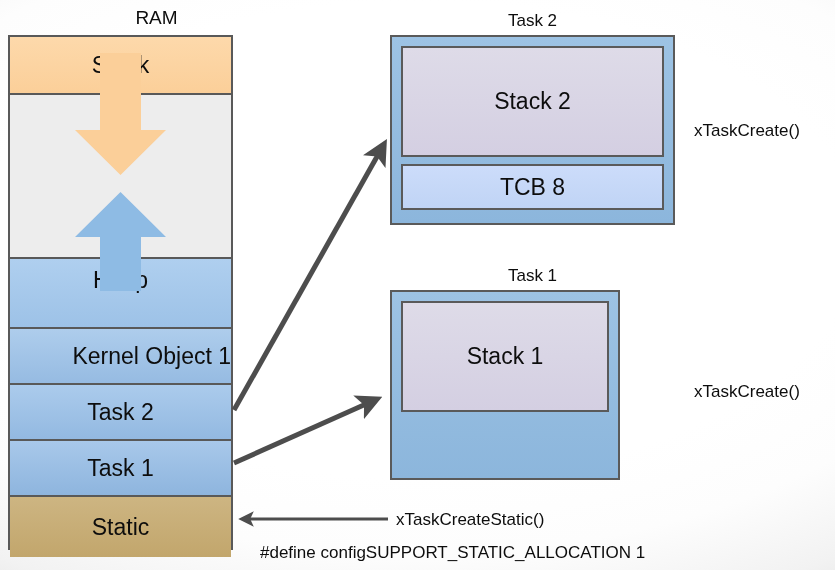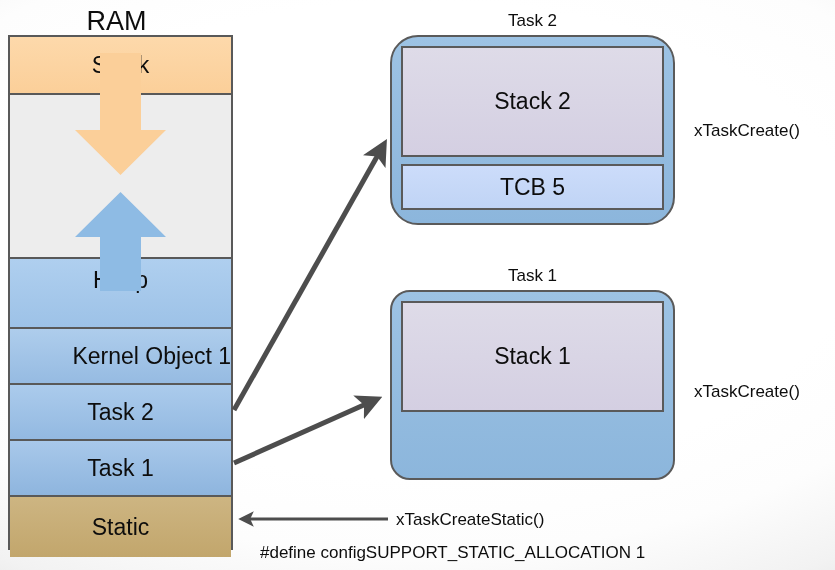--- a/index.html
+++ b/index.html
@@ -37,21 +37,22 @@
     white-space: nowrap;
     line-height: 1;
   }
 
   
   #ram-title {
     left: 0;
     top: 8px;
     width: 233px;
     text-align: center;
-    font-size: 27px;
+    font-size: 19px;
+    padding-left: 40px;
   }
 
   #ram-column {
     position: absolute;
     left: 8px;
     top: 35px;
     width: 225px;
     height: 515px;
     border: 2px solid #595959;
     box-sizing: border-box;
@@ -141,29 +142,27 @@
     display: flex;
     flex-direction: column;
     gap: 7px;
   }
   #task2-box {
     left: 390px;
     top: 35px;
     width: 285px;
     height: 190px;
     background: linear-gradient(180deg, #9dc3e4 0%, #8cb6dc 100%);
-    border-radius: 28px;
   }
   #task1-box {
     left: 390px;
     top: 290px;
-    width: 285px;
+    width: 230px;
     height: 190px;
     background: linear-gradient(180deg, #9dc3e4 0%, #8cb6dc 100%);
-    border-radius: 20px;
   }
 
   .inner-box {
     box-sizing: border-box;
     border: 2px solid #5a5a5a;
     display: flex;
     align-items: center;
     justify-content: center;
     font-size: 23px;
     color: #0d0d0d;
@@ -244,21 +243,21 @@
     <polygon points="112.5,157 158,202 133,202 133,256 92,256 92,202 67,202" fill="#8EBBE4"></polygon>
   </svg>
 
   <div class="lbl task-title" id="task2-title">Task 2</div>
 
   <div class="task-box" id="task2-box">
     <div class="inner-box stack-area">
       <span>Stack 2</span>
     </div>
     <div class="inner-box" id="tcb2-area">
-      <span>TCB 5</span>
+      <span>TCB 8</span>
     </div>
   </div>
 
   <div class="lbl api-label" id="api-task2">xTaskCreate()</div>
 
   <div class="lbl task-title" id="task1-title">Task 1</div>
 
   <div class="task-box" id="task1-box">
     <div class="inner-box stack-area">
       <span>Stack 1</span>

